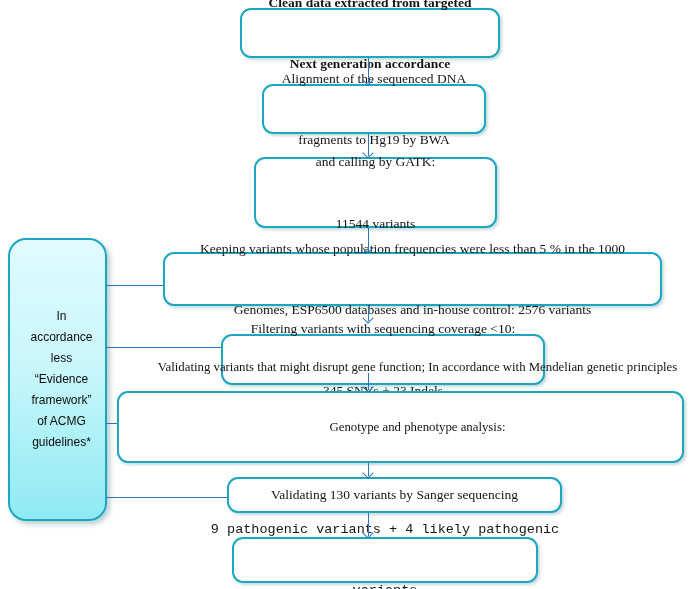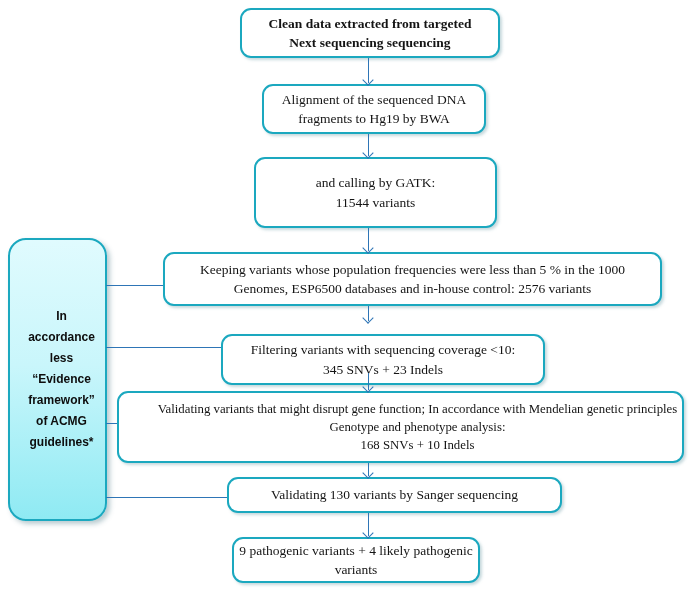--- a/index.html
+++ b/index.html
@@ -20,47 +20,48 @@
     box-shadow:2px 2px 3px rgba(130,170,180,0.45);
     display:flex;
     flex-direction:column;
     align-items:center;
     justify-content:center;
     text-align:center;
     color:#141414;
     font-size:13.5px;
     line-height:1.42;
     padding:2px 6px;
+    gap:42px;
   }
   .node .ln{display:block;white-space:nowrap;}
   #n1{left:240px;top:8px;width:260px;height:50px;font-weight:bold;}
   #n2{left:262px;top:84px;width:224px;height:50px;padding-left:6px;}
   #n3{left:254px;top:157px;width:243px;height:71px;}
   #n4{left:163px;top:252px;width:499px;height:54px;}
   #n5{left:221px;top:322px;width:324px;height:51px;margin-top:12px;}
   #n6{left:117px;top:391px;width:567px;height:72px;font-size:12.8px;padding-left:40px;}
   #n7{left:227px;top:477px;width:335px;height:36px;}
-  #n8{left:232px;top:537px;width:248px;height:46px;}
+  #n8{left:232px;top:537px;width:306px;height:46px;font-family:Liberation Mono, monospace;}
 
   
   .note{
     position:absolute;
     left:8px;top:238px;width:99px;height:283px;
     box-sizing:border-box;
     border:2px solid #1ba8bf;
     border-radius:18px;
     background:linear-gradient(180deg,#e0fbfe 0%,#c9f6fb 45%,#8feaf3 100%);
     box-shadow:3px 3px 5px rgba(100,140,150,0.45);
     display:flex;
     flex-direction:column;
     align-items:center;
     justify-content:center;
     text-align:center;
     font-family:"Liberation Sans", sans-serif;
-    font-weight:bold;
+    font-weight:normal;
     font-size:12px;
     line-height:1.75;
     color:#0d0d0d;
     padding-left:8px;
   }
   .note .ln{display:block;white-space:nowrap;}
 
   
   .arr{
     position:absolute;
@@ -107,21 +108,21 @@
     <span class="ln">accordance</span>
     <span class="ln">less</span>
     <span class="ln">“Evidence</span>
     <span class="ln">framework”</span>
     <span class="ln">of ACMG</span>
     <span class="ln">guidelines*</span>
   </div>
 
   <div class="node" id="n1">
     <span class="ln">Clean data extracted from targeted</span>
-    <span class="ln">Next sequencing sequencing</span>
+    <span class="ln">Next generation accordance</span>
   </div>
 
   <div class="node" id="n2">
     <span class="ln">Alignment of the sequenced DNA</span>
     <span class="ln">fragments to Hg19 by BWA</span>
   </div>
 
   <div class="node" id="n3">
     <span class="ln">and calling by GATK:</span>
     <span class="ln">11544 variants</span>

